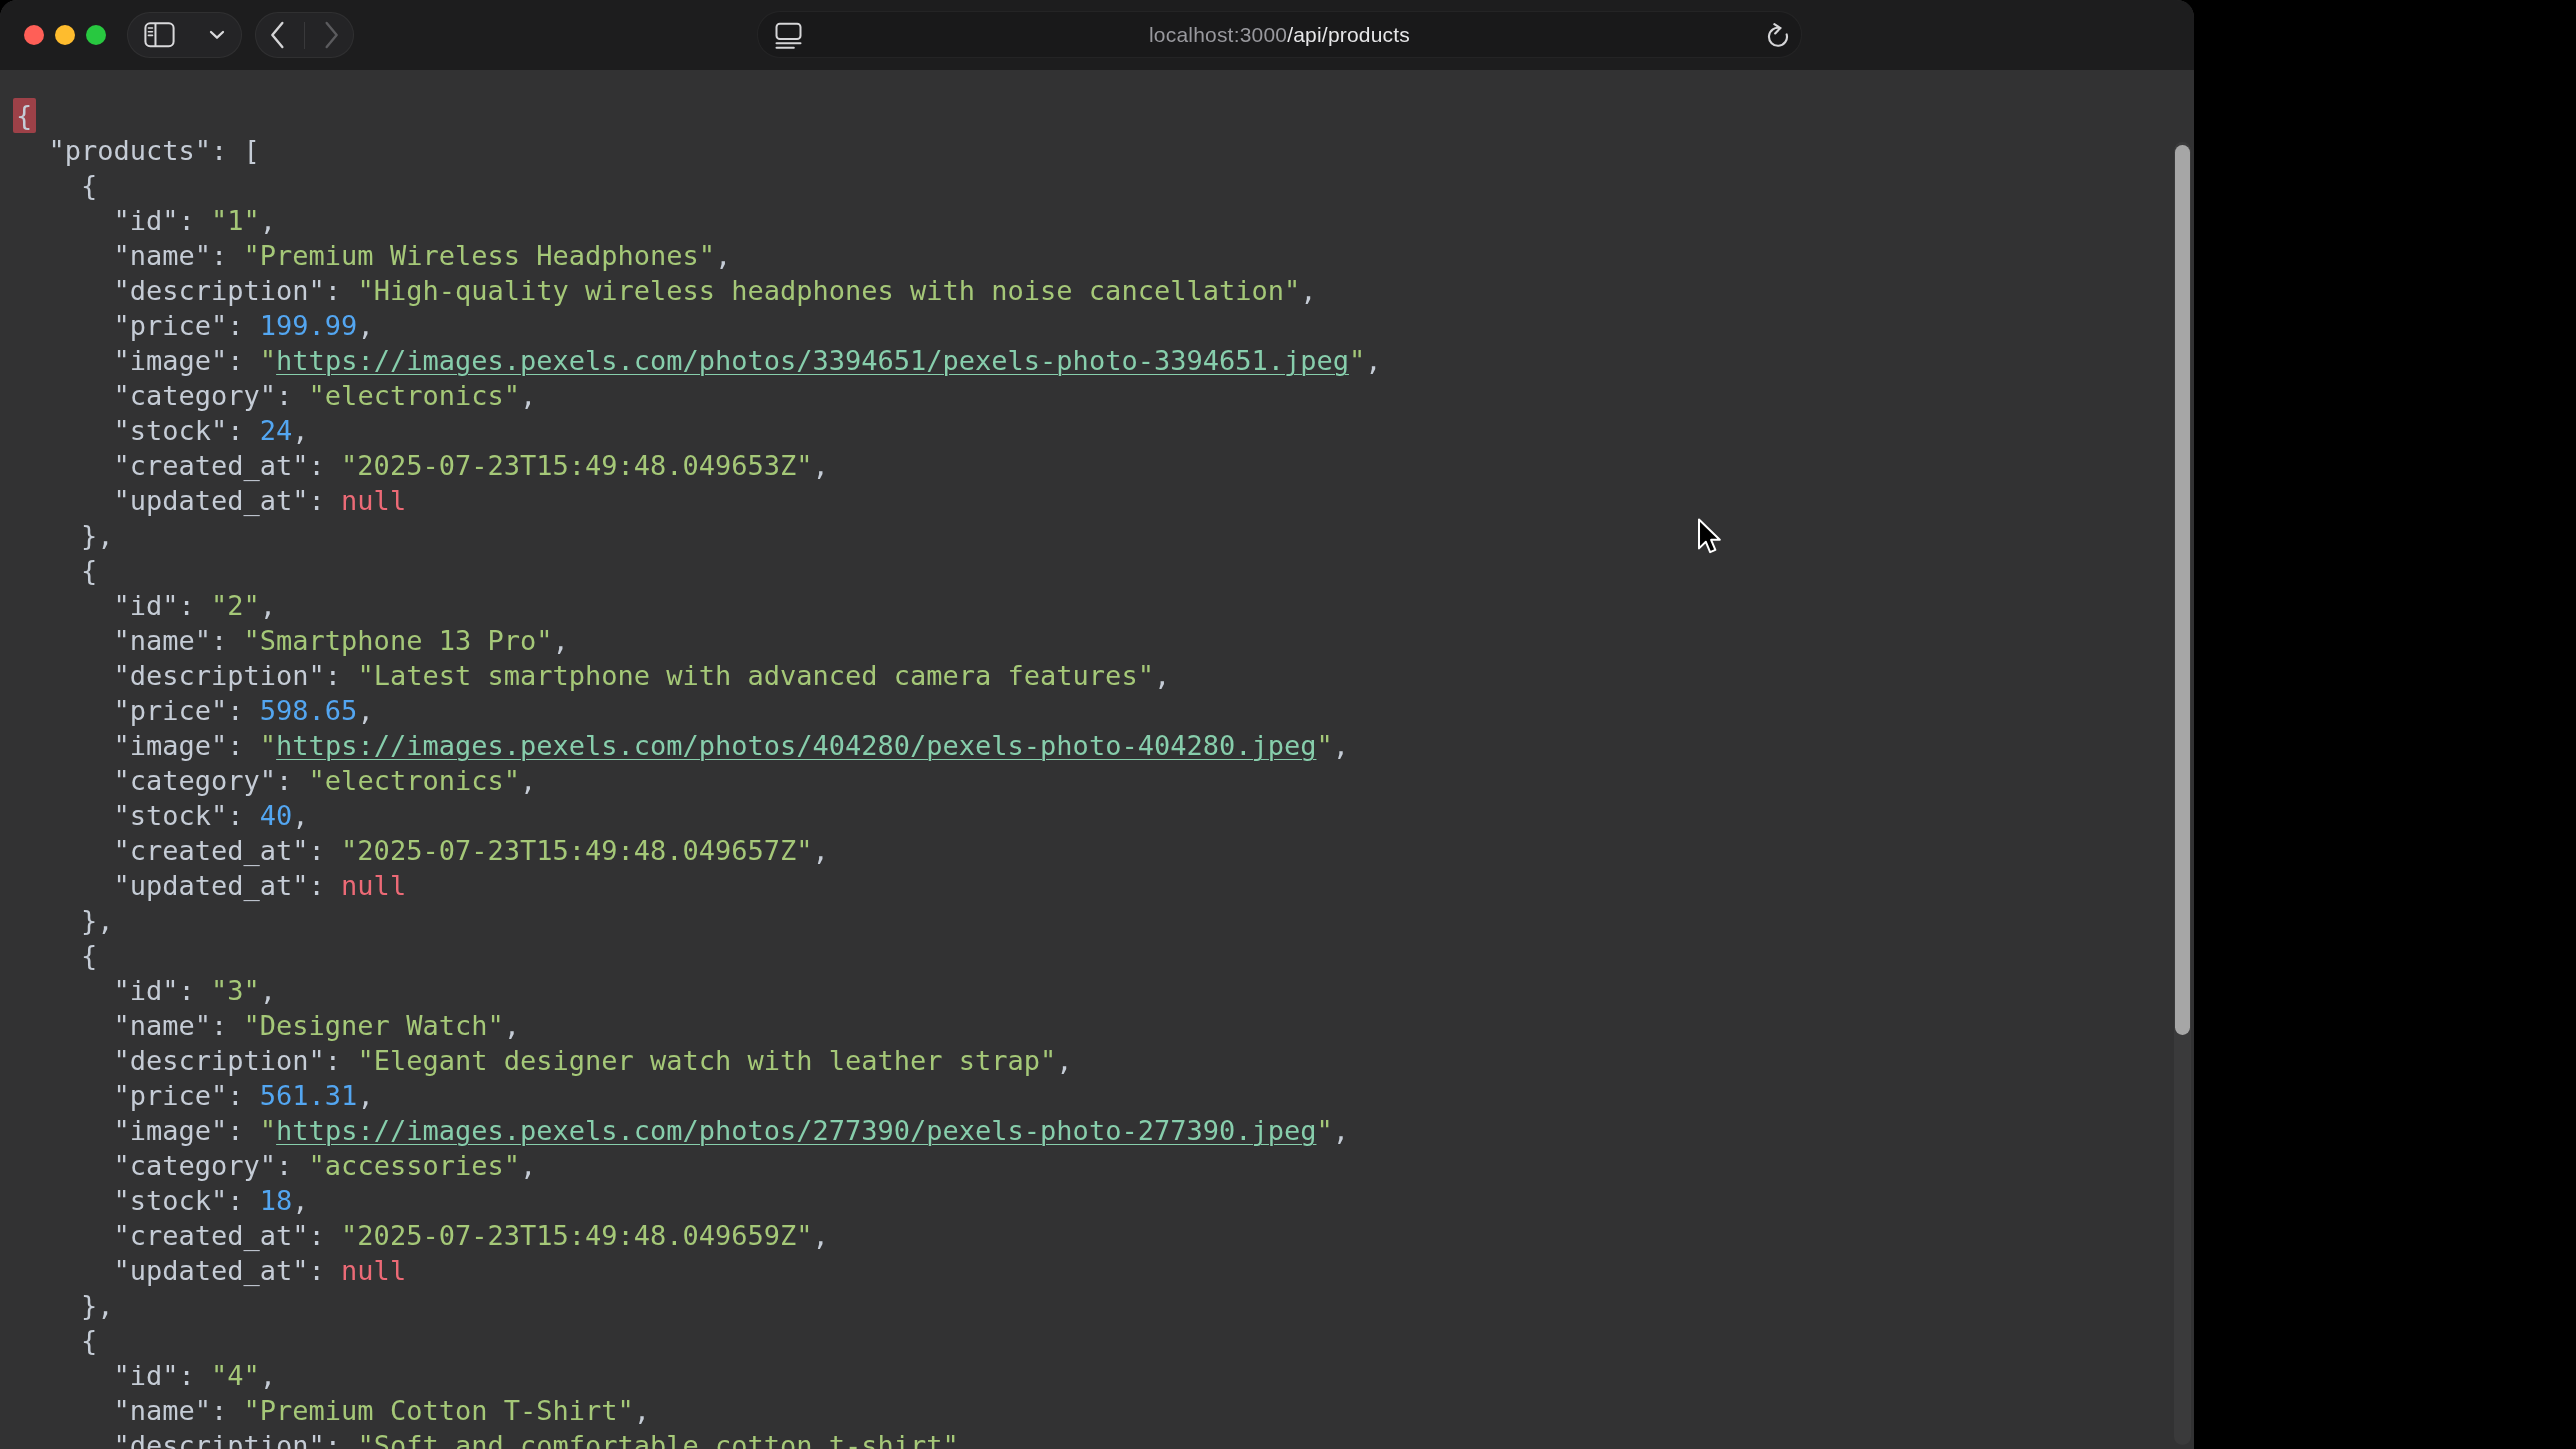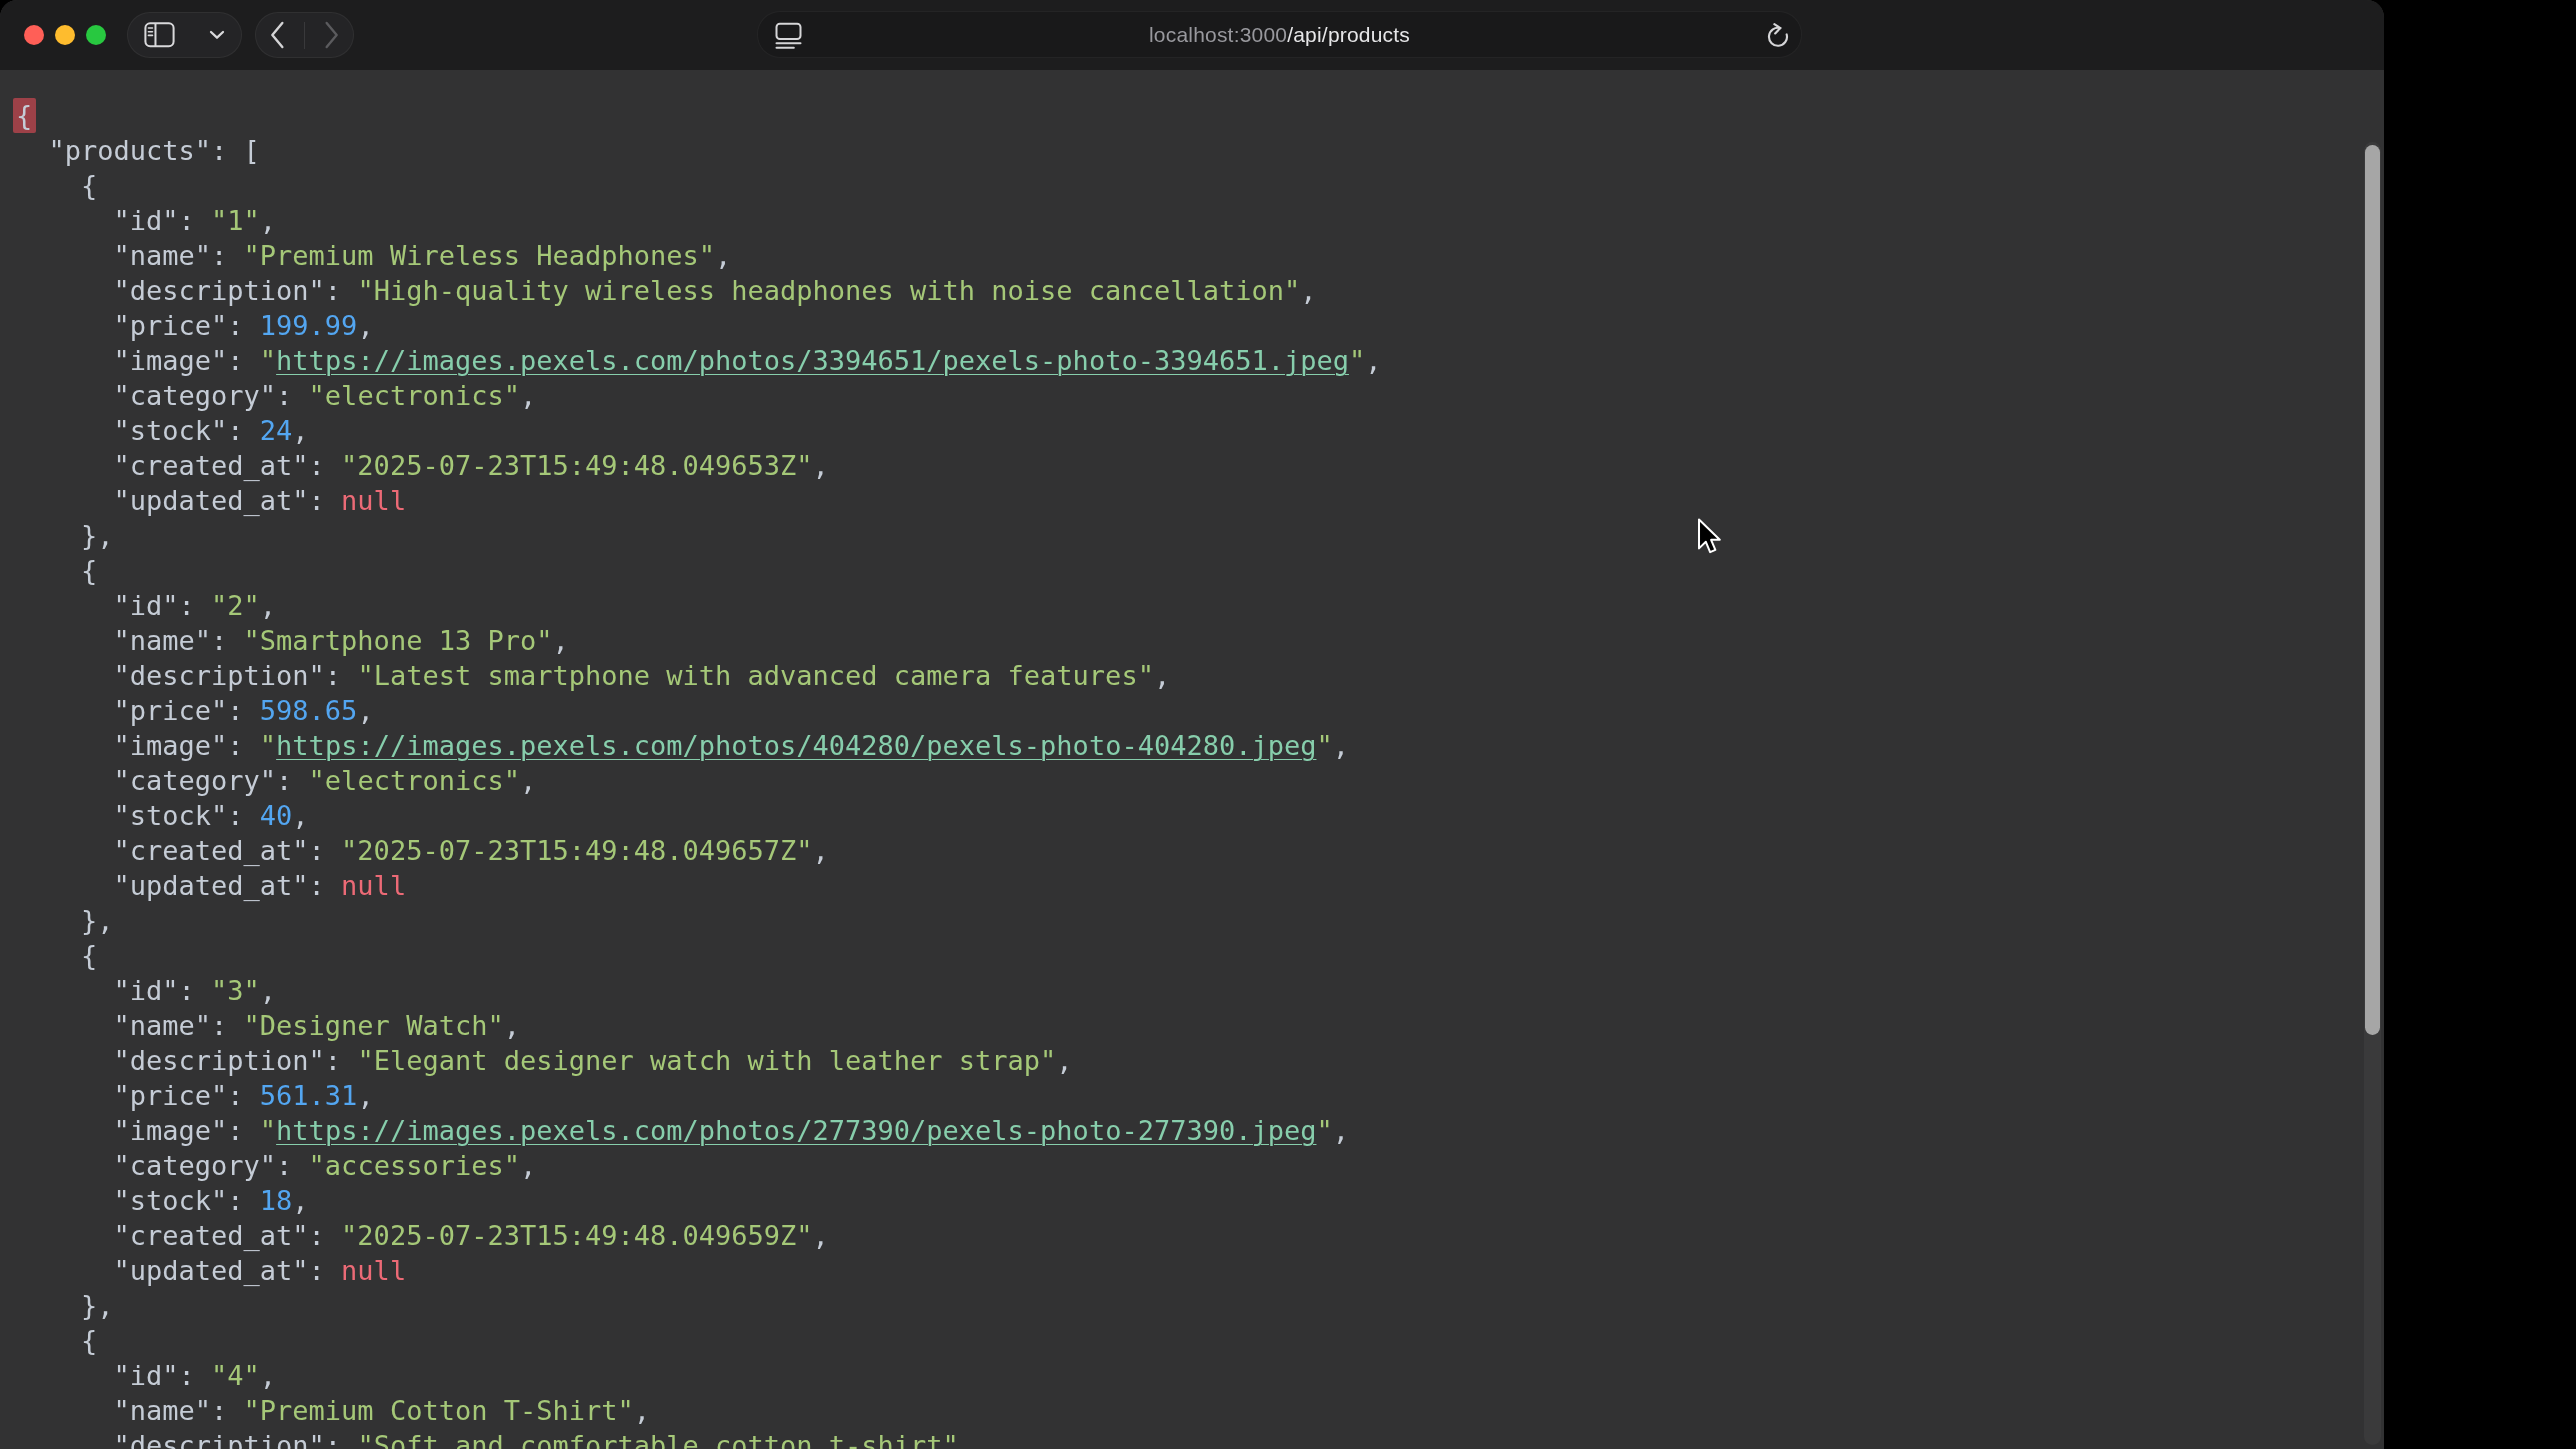--- a/index.html
+++ b/index.html
@@ -1,17 +1,17 @@
 <!DOCTYPE html>
 <html style="font-size:10.7px"><head>
 <meta charset="utf-8">
 <style>
   html,body{margin:0;padding:0;width:2576px;height:1449px;overflow:hidden;background:#000;}
   *{box-sizing:border-box;}
-  .window{position:absolute;left:0;top:0;width:2384px;height:1449px;border-radius:17.4px 17.4px 0 0;
+  .window{position:absolute;left:0;top:0;width:2194px;height:1449px;border-radius:17.4px 17.4px 0 0;
           overflow:hidden;background:#323233;font-family:"Liberation Sans",sans-serif;}
   
   .toolbar{position:absolute;left:0;top:0;width:100%;height:70px;background:#1d1d1e;}
   .traffic{position:absolute;left:23.5px;top:25px;display:flex;gap:11.4px;}
   .traffic button{width:20px;height:20px;border-radius:50%;border:none;padding:0;cursor:default;}
   .tl-close{background:#ff5f57;} .tl-min{background:#febc2e;} .tl-zoom{background:#28c840;}
   .pill{position:absolute;top:12px;height:46px;border-radius:23px;background:#242426;
         border:0.7px solid rgba(255,255,255,.055);display:flex;align-items:center;}
   .pill button{background:transparent;border:none;padding:0;margin:0;display:flex;align-items:center;justify-content:center;height:100%;}
   .pill-sidebar{left:127px;width:115px;justify-content:space-between;padding:0 16px;}

